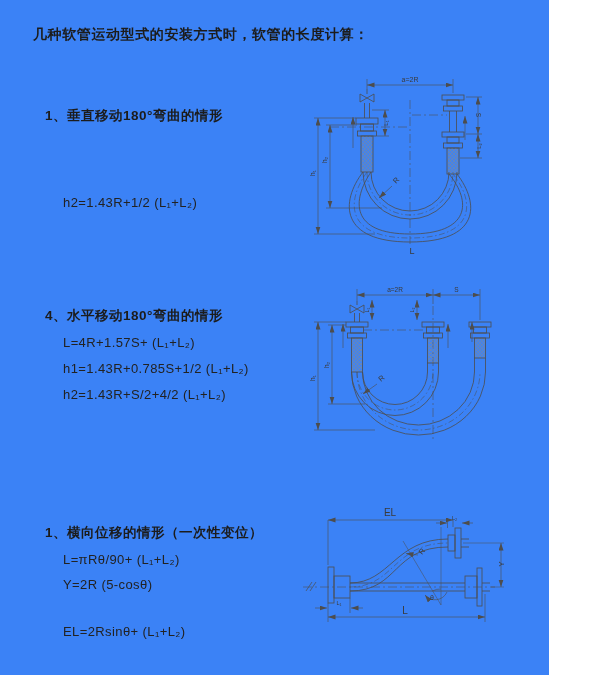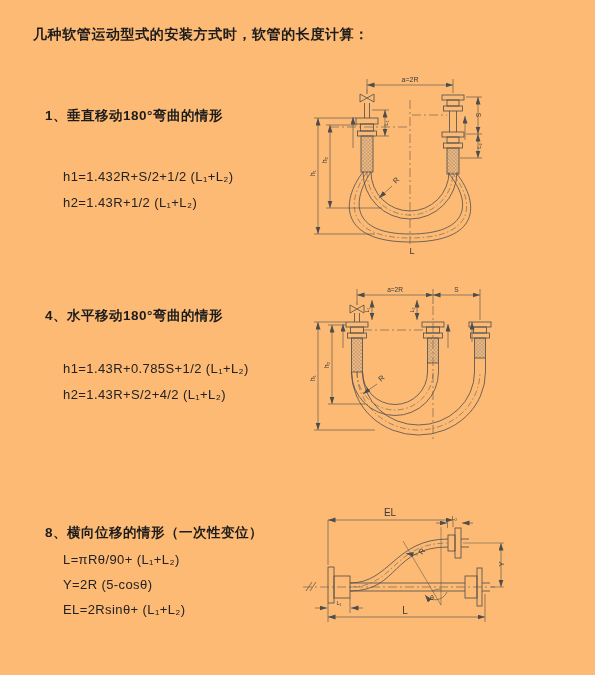--- a/index.html
+++ b/index.html
@@ -1,42 +1,42 @@
 <!DOCTYPE html>
 <html><head>
 <meta charset="utf-8">
 <style>
   html,body{margin:0;padding:0;background:#ffffff;}
-  .page{position:relative;width:595px;height:675px;background:#fdba74;overflow:hidden;
+  .page{position:relative;width:549px;height:675px;background:#3b82f6;overflow:hidden;
         font-family:"Liberation Sans","DejaVu Sans",sans-serif;color:#1c1c1c;text-decoration:underline;}
   .doc-title{position:absolute;left:33px;top:26px;font-size:14px;font-weight:bold;letter-spacing:0.6px;}
   .sec-heading{position:absolute;left:45px;font-size:13.5px;font-weight:bold;letter-spacing:0.5px;}
   .formula{position:absolute;left:63px;font-size:13px;letter-spacing:0.4px;color:#222;}
   .dwg{position:absolute;}
   svg text{font-family:"Liberation Sans","DejaVu Sans",sans-serif;fill:#3a3a3a;stroke:none;}
 </style>
 </head>
 <body>
 
 <div class="page">
 
   <div class="doc-title">几种软管运动型式的安装方式时，软管的长度计算：</div>
 
   <div class="sec-heading" style="top:107px">1、垂直移动180°弯曲的情形</div>
-  <div class="formula" style="top:169px">h1=1.432R+S/2+1/2 (L₁+L₂)</div>
   <div class="formula" style="top:195px">h2=1.43R+1/2 (L₁+L₂)</div>
 
   <div class="sec-heading" style="top:307px">4、水平移动180°弯曲的情形</div>
+  <div class="formula" style="top:335px">L=4R+1.57S+ (L₁+L₂)</div>
   <div class="formula" style="top:361px">h1=1.43R+0.785S+1/2 (L₁+L₂)</div>
   <div class="formula" style="top:387px">h2=1.43R+S/2+4/2 (L₁+L₂)</div>
 
-  <div class="sec-heading" style="top:524px">8、横向位移的情形（一次性变位）</div>
+  <div class="sec-heading" style="top:524px">1、横向位移的情形（一次性变位）</div>
   <div class="formula" style="top:552px">L=πRθ/90+ (L₁+L₂)</div>
   <div class="formula" style="top:577px">Y=2R (5-cosθ)</div>
-  <div class="formula" style="top:602px">EL=2Rsinθ+ (L₁+L₂)</div>
+  <div class="formula" style="top:624px">EL=2Rsinθ+ (L₁+L₂)</div>
 
   <svg class="dwg" style="left:300px;top:70px" width="300" height="200" viewBox="0 0 300 200">
     <defs>
       <marker id="ar1" markerUnits="userSpaceOnUse" markerWidth="8" markerHeight="6" refX="7.5" refY="2.5" orient="auto-start-reverse">
         <path d="M0,0 L7.5,2.5 L0,5 Z" fill="#4d4d4d"></path>
       </marker>
       <pattern id="br1" width="3.5" height="3.5" patternUnits="userSpaceOnUse">
         <path d="M0,3.5 L3.5,0 M0,0 L3.5,3.5" stroke="#8a8a8a" stroke-width="0.5"></path>
       </pattern>
     </defs>

